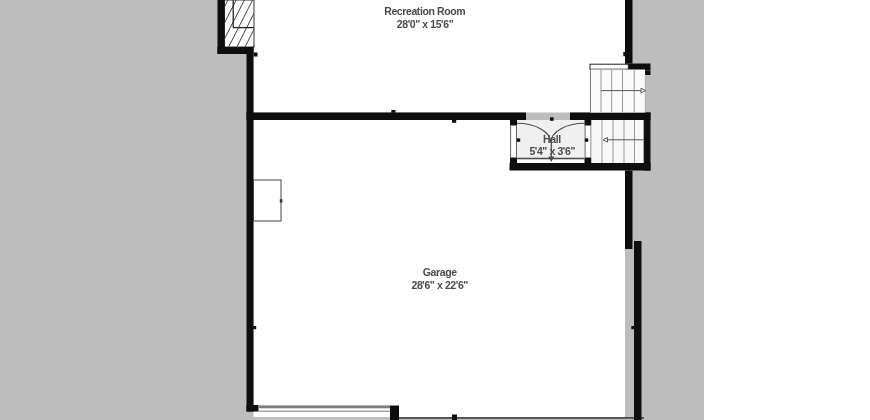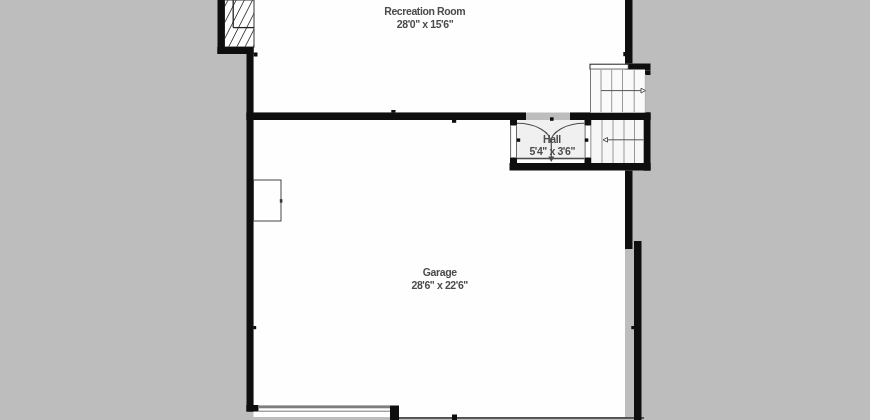--- a/index.html
+++ b/index.html
@@ -1,16 +1,16 @@
 <!DOCTYPE html>
 <html><head>
 <meta charset="utf-8">
 <style>
   html,body{margin:0;padding:0;background:#ffffff;}
-  #plan{position:relative;width:870px;height:420px;background:#c4b5fd;overflow:hidden;filter:grayscale(1);
+  #plan{position:relative;width:704px;height:420px;background:#c4b5fd;overflow:hidden;filter:grayscale(1);
         font-family:"Liberation Sans", sans-serif;}
   svg{position:absolute;left:0;top:0;opacity:0.99;}
   text{opacity:0.999;}
   .rm{fill:#4a4a4a;font-family:"Liberation Sans",sans-serif;font-weight:bold;
       font-size:10.5px;text-anchor:middle;letter-spacing:-0.4px;}
 </style>
 </head>
 <body>
 
 <div id="plan">

